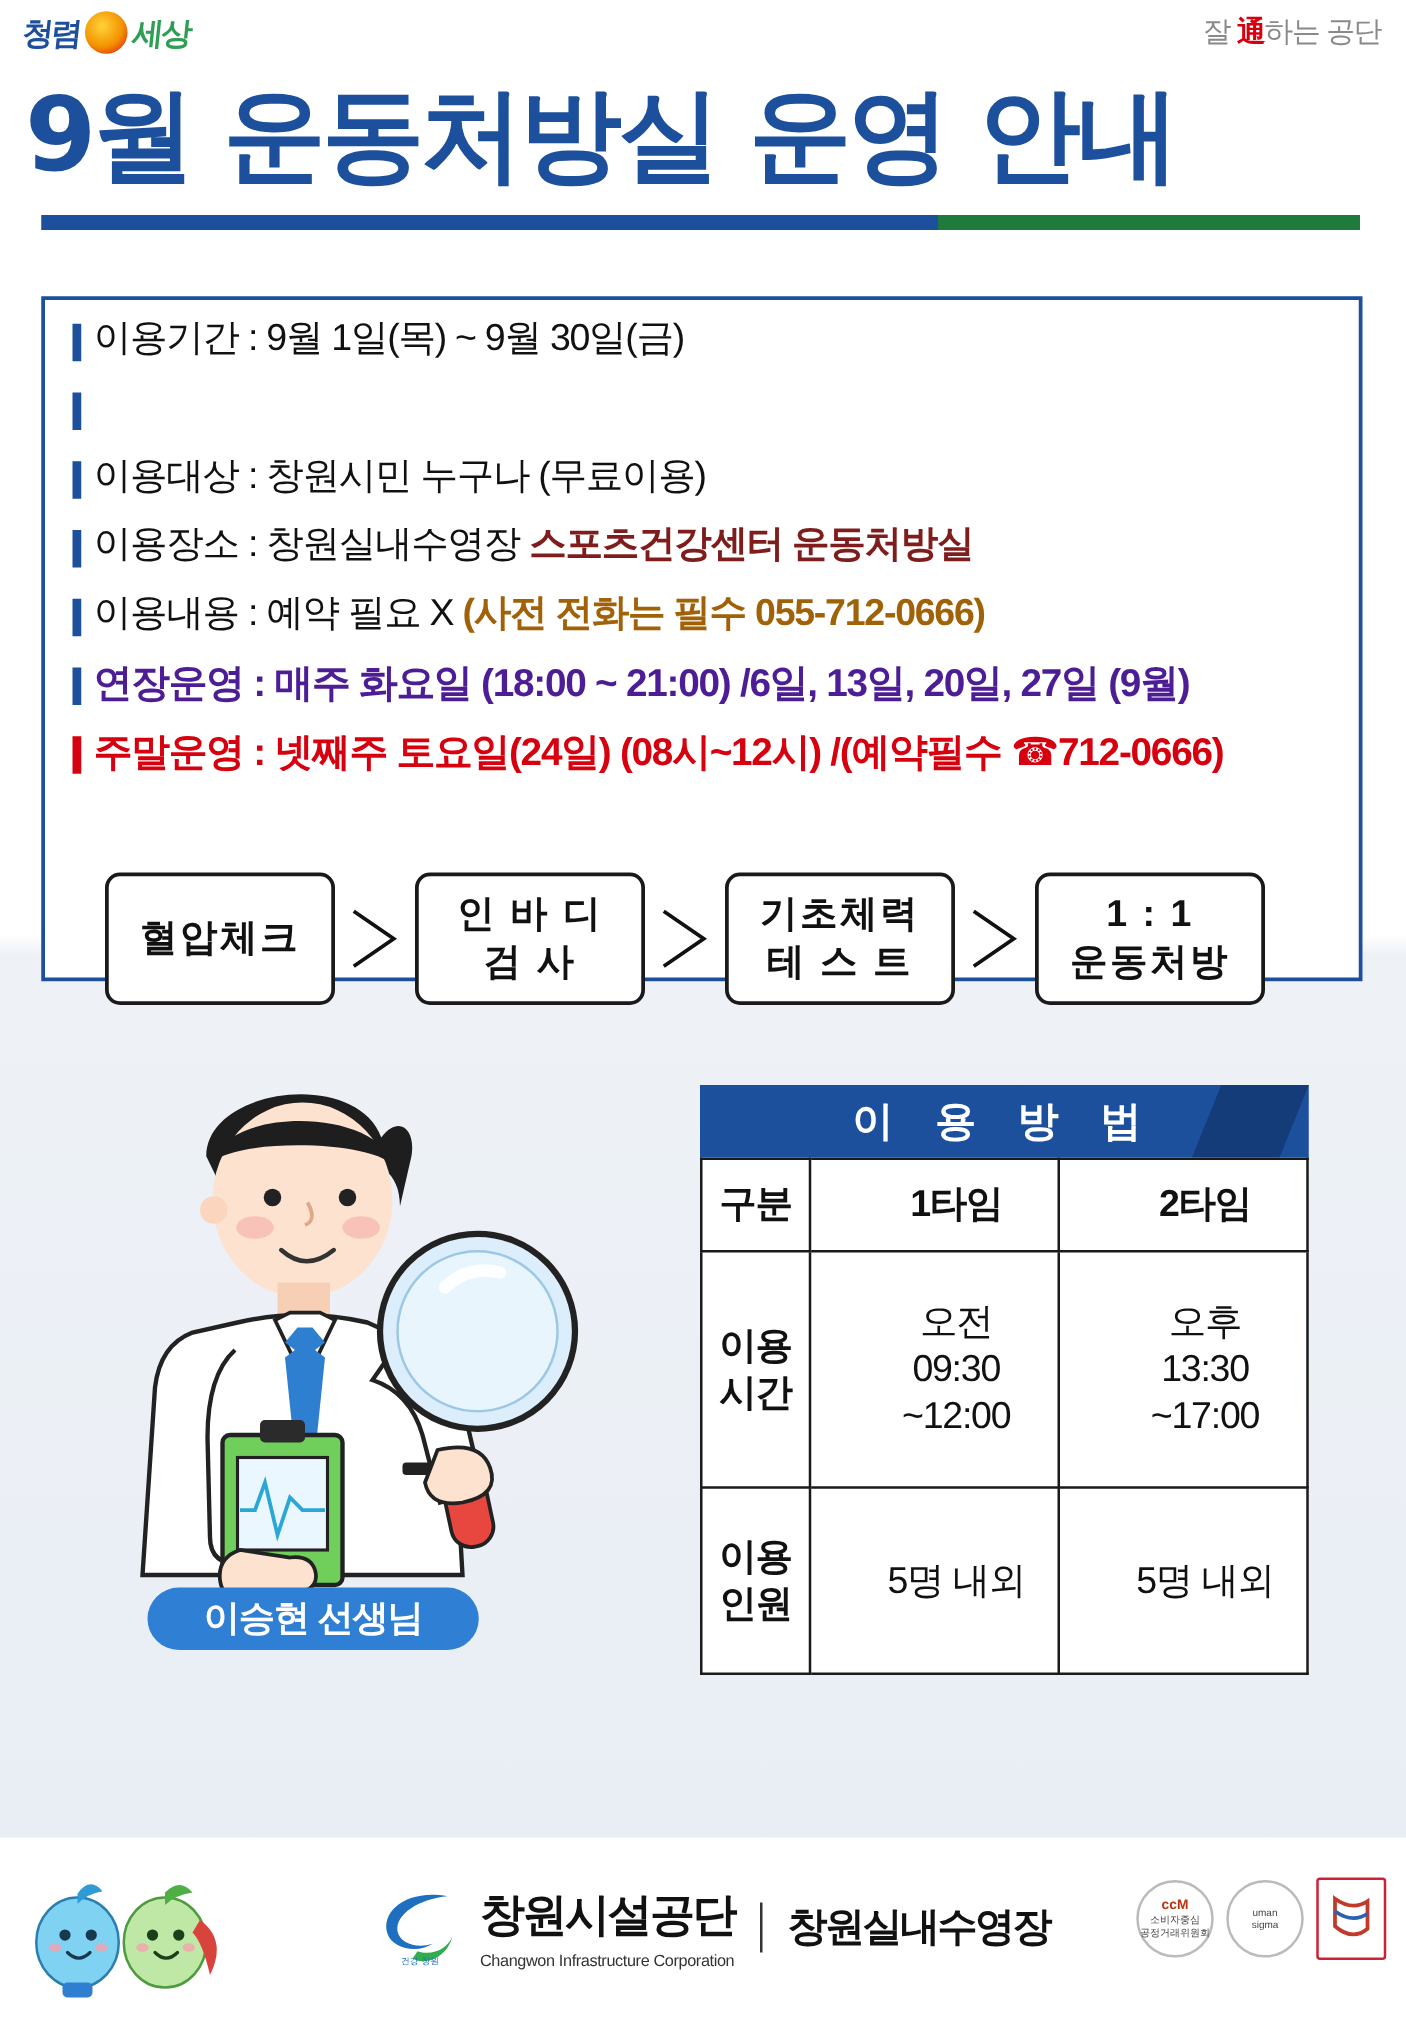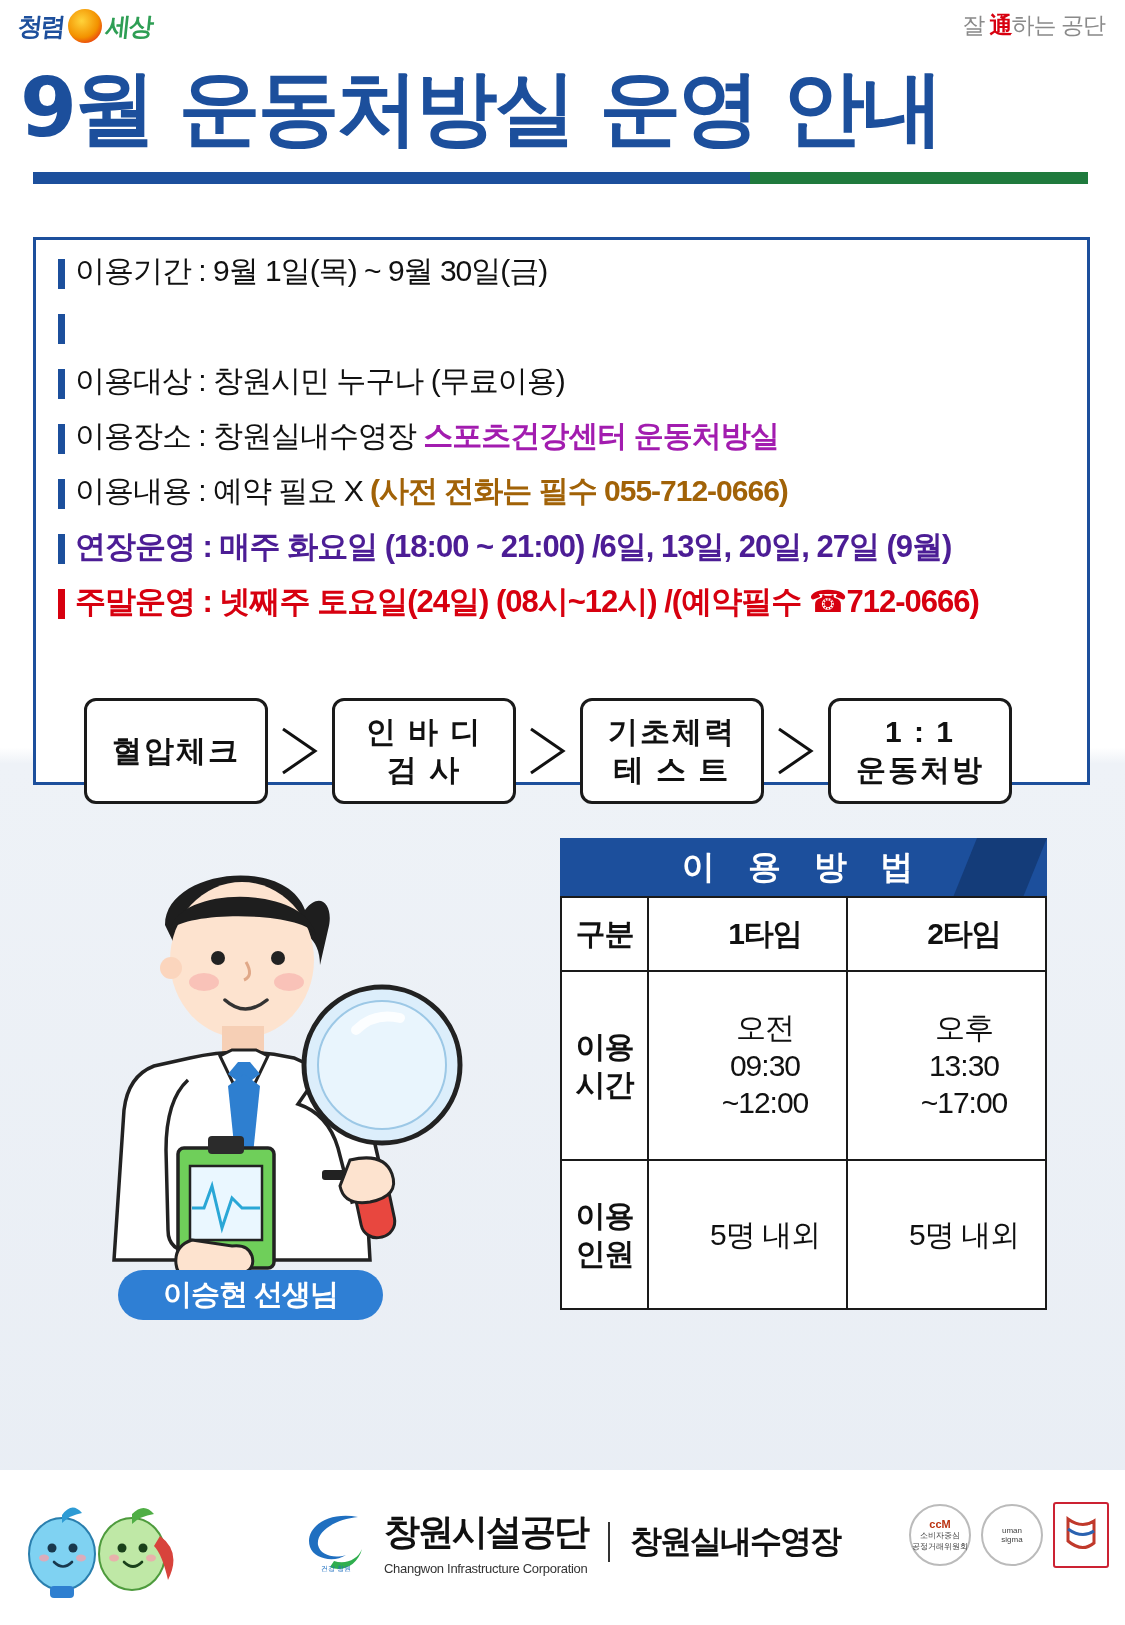--- a/index.html
+++ b/index.html
@@ -53,21 +53,21 @@
   }
   .info-list{position:absolute;left:22px;top:16px;width:1010px;}
   .info-line{
     display:flex;align-items:flex-start;gap:10px;
     font-size:30px;color:#111;letter-spacing:-1px;line-height:1.0;
     margin-bottom:22px;white-space:nowrap;
   }
   .bar{display:inline-block;width:7px;height:30px;background:#1c4f9c;flex:none;margin-top:3px;}
   .bar.red{background:#d7000f;}
   .b{font-weight:bold;}
-  .blue{color:#a21caf;font-weight:bold;}
+  .blue{color:#7f1d1d;font-weight:bold;}
   .purple{color:#a16207;font-weight:bold;}
   .navy{color:#4c1d95;font-weight:bold;}
   .red{color:#d7000f;font-weight:bold;}
   .big{font-size:31px;}
 
   
   .flow{position:absolute;left:48px;top:458px;width:990px;height:105px;display:flex;align-items:center;}
   .flow-box{
     width:178px;height:100px;border:3px solid #1a1a1a;border-radius:12px;background:#fff;
     display:flex;flex-direction:column;align-items:center;justify-content:center;
@@ -81,21 +81,21 @@
   .illus{position:absolute;left:70px;top:830px;width:430px;height:470px;}
   .name-badge{
     position:absolute;left:118px;top:1270px;width:265px;height:50px;border-radius:26px;
     background:#2f7fd4;color:#fff;font-size:29px;font-weight:bold;letter-spacing:-1px;
     display:flex;align-items:center;justify-content:center;
   }
   .bgwedge{position:absolute;left:0;top:1140px;width:560px;height:330px;
     background:linear-gradient(200deg,rgba(255,255,255,0) 40%,#dfe6ef 41%);z-index:-1;}
 
   
-  .table-wrap{position:absolute;left:560px;top:838px;width:487px;}
+  .table-wrap{position:absolute;left:560px;top:868px;width:487px;}
   .tbl-head{
     height:58px;background:#1c4f9c;color:#fff;font-size:33px;font-weight:bold;
     display:flex;align-items:center;justify-content:center;letter-spacing:12px;
     position:relative;overflow:hidden;
   }
   .tbl-head:after{
     content:"";position:absolute;right:0;top:0;width:70px;height:58px;
     background:#143c79;transform:skewX(-22deg);transform-origin:top right;
   }
   table.use{border-collapse:collapse;width:487px;background:#fff;}

